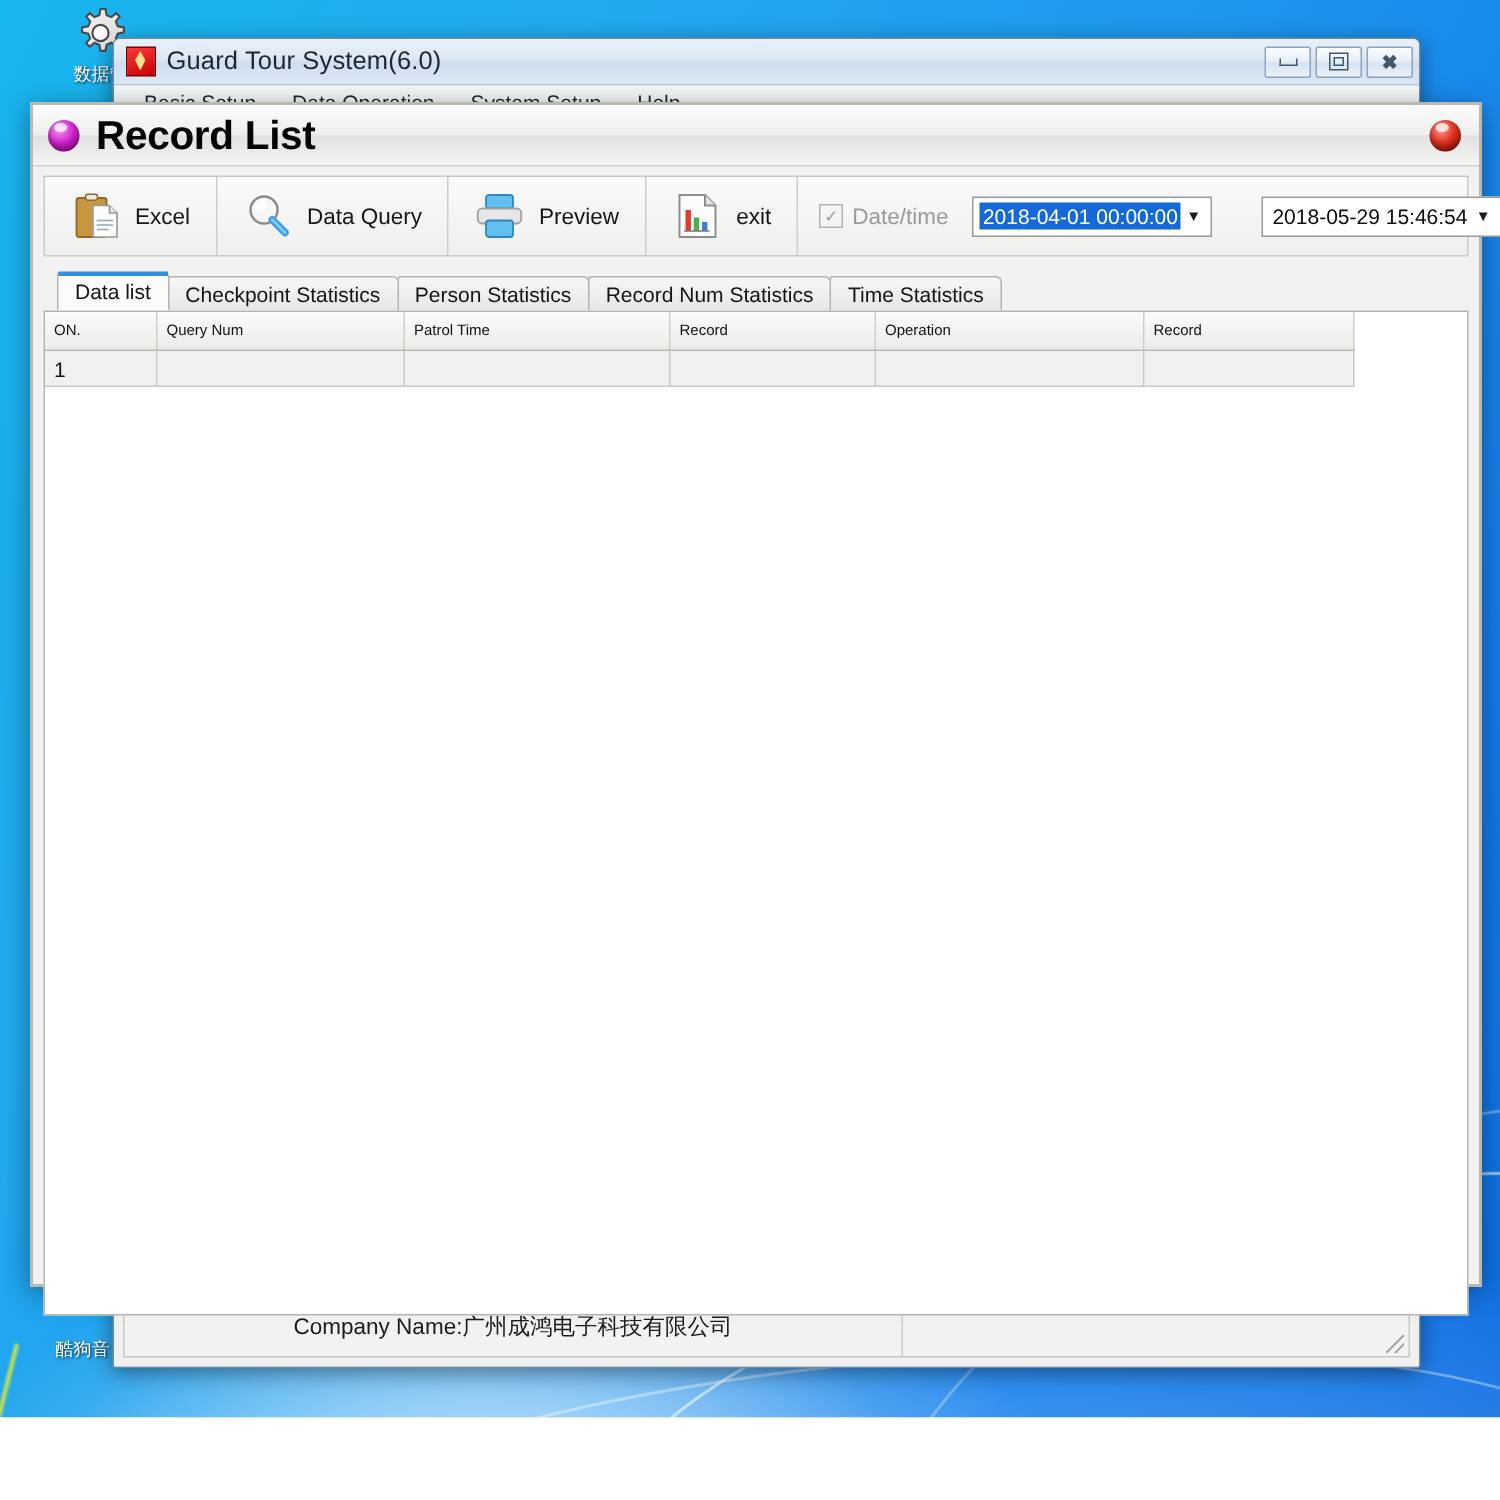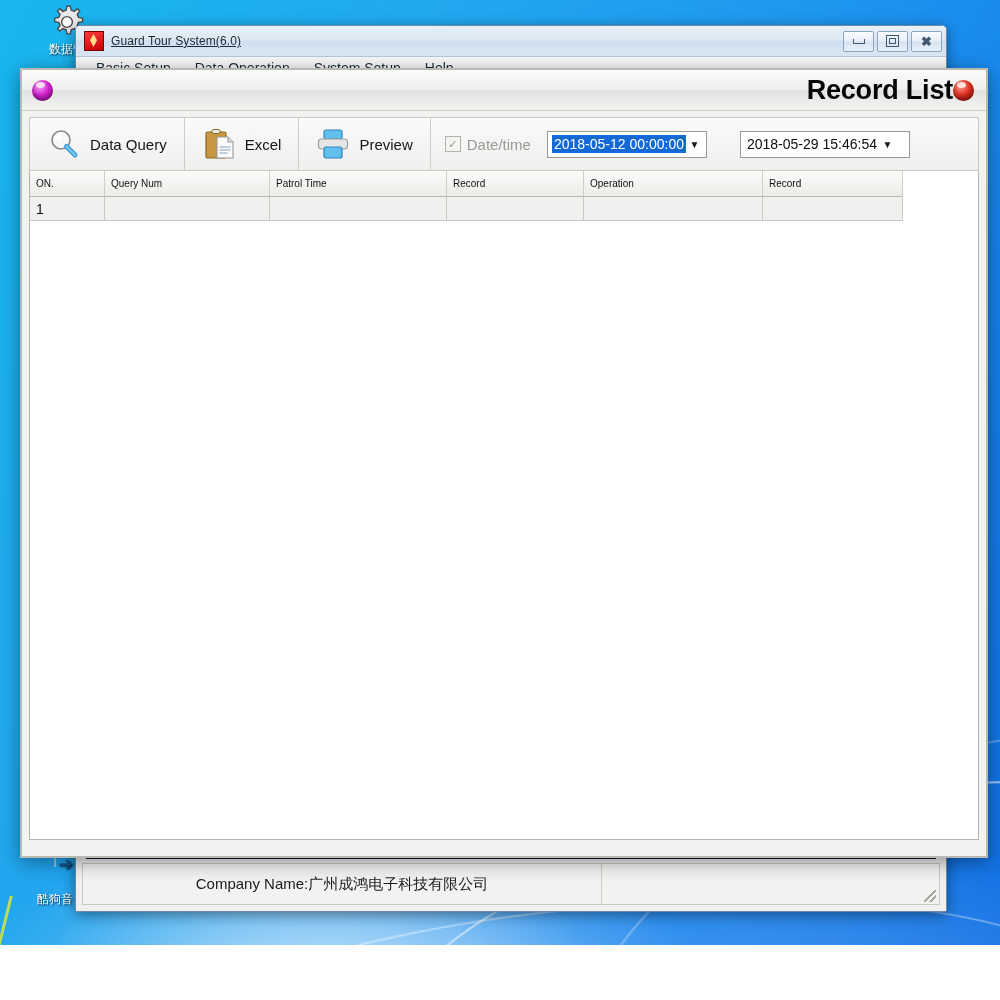--- a/index.html
+++ b/index.html
@@ -89,21 +89,21 @@
   }
   #bg-app-icon {
     width: 18px; height: 18px; margin-right: 7px;
     background: linear-gradient(160deg,#ff3a3a 0%, #c40000 100%);
     border: 1px solid #7c0000; position: relative; flex: none;
   }
   #bg-app-icon::after {
     content: ""; position: absolute; left: 5px; top: 2px; width: 7px; height: 13px;
     background: #ffe08a; clip-path: polygon(50% 0, 100% 48%, 50% 100%, 0 48%);
   }
-  #bg-title-text { font-size: 12px; color: #1d2733; flex: 1; letter-spacing: 0.1px; text-decoration: underline; }
+  #bg-title-text { font-size: 17px; color: #1d2733; flex: 1; letter-spacing: 0.1px; }
   .winbtn {
     width: 29px; height: 19px; margin-left: 3px;
     background: linear-gradient(180deg,#fbfdff 0%, #e6eef7 48%, #d5e2f0 52%, #e9f2fa 100%);
     border: 1px solid #8ea5bd; border-radius: 2px;
     display:flex; align-items:center; justify-content:center;
     font-size: 11px; color: #33495f;
   }
   .winbtn .mark-min { width: 10px; height: 4px; border: 1px solid #41586e; border-top:none; }
   .winbtn .mark-max { width: 11px; height: 10px; border: 1px solid #41586e; position:relative;}
   .winbtn .mark-max::after{content:"";position:absolute;left:2px;top:2px;right:2px;bottom:2px;border:1px solid #41586e;}
@@ -160,21 +160,20 @@
   .orb::after {
     content:""; position:absolute; left: 4px; top: 2px; width: 9px; height: 6px;
     border-radius: 50%; background: rgba(255,255,255,0.75);
   }
   #rl-orb { background: radial-gradient(circle at 36% 30%, #f49bf0 0%, #d41fd0 48%, #8e0b8c 100%); }
   #rl-close-orb { background: radial-gradient(circle at 36% 30%, #ff9a8c 0%, #e03020 46%, #8d0d05 100%); cursor: pointer; }
   #rl-title-text {
     flex: 1; margin-left: 11px;
     font-size: 27px; font-weight: bold; color: #050505;
     letter-spacing: -0.2px;
-    text-align: right;
   }
 
   #rl-toolbar {
     margin: 6px 7px 0 7px; height: 52px;
     background: linear-gradient(180deg,#fafafa 0%, #efefee 100%);
     border: 1px solid #c9c9c4;
     display: flex; align-items: stretch;
   }
   .tb-btn {
     display: flex; align-items: center; gap: 9px;
@@ -342,32 +341,20 @@
 
 <div id="record-dialog">
 
   <div id="rl-titlebar">
     <span class="orb" id="rl-orb"></span>
     <span id="rl-title-text">Record List</span>
     <span class="orb" id="rl-close-orb"></span>
   </div>
 
   <div id="rl-toolbar">
-
-    <div class="tb-btn">
-      <span class="tb-ico">
-        <svg width="34" height="34" viewBox="0 0 34 34">
-          <circle cx="14" cy="13" r="9" fill="#f7f7f7" stroke="#8a8a8a" stroke-width="1.6"></circle>
-          <circle cx="11.5" cy="10" r="4" fill="#ffffff" opacity="0.9"></circle>
-          <path d="M19.5 19.5 L28 28" stroke="#3f9fe0" stroke-width="5" stroke-linecap="round"></path>
-          <path d="M19.5 19.5 L28 28" stroke="#7fc6ef" stroke-width="2" stroke-linecap="round"></path>
-        </svg>
-      </span>
-      <span class="tb-label">Data Query</span>
-    </div>
 
     <div class="tb-btn">
       <span class="tb-ico">
         <svg width="34" height="34" viewBox="0 0 34 34">
           <rect x="4" y="5" width="20" height="26" rx="1.6" fill="#c79740" stroke="#8c6a23" stroke-width="1.2"></rect>
           <rect x="10" y="2.5" width="8" height="4" rx="1.6" fill="#e8e8e8" stroke="#8c6a23" stroke-width="1"></rect>
           <path d="M15 10 h11 l5 5 v16 h-16 z" fill="#fbfbfb" stroke="#9a9a9a" stroke-width="1.1"></path>
           <path d="M26 10 v5 h5" fill="#e3e3e3" stroke="#9a9a9a" stroke-width="1.1"></path>
           <g stroke="#8fa9bd" stroke-width="1.1">
             <path d="M17.5 20 h11"></path>
@@ -375,47 +362,79 @@
               <path d="M17.5 26 h8"></path>
           </g>
         </svg>
       </span>
       <span class="tb-label">Excel</span>
     </div>
 
     <div class="tb-btn">
       <span class="tb-ico">
         <svg width="34" height="34" viewBox="0 0 34 34">
+          <circle cx="14" cy="13" r="9" fill="#f7f7f7" stroke="#8a8a8a" stroke-width="1.6"></circle>
+          <circle cx="11.5" cy="10" r="4" fill="#ffffff" opacity="0.9"></circle>
+          <path d="M19.5 19.5 L28 28" stroke="#3f9fe0" stroke-width="5" stroke-linecap="round"></path>
+          <path d="M19.5 19.5 L28 28" stroke="#7fc6ef" stroke-width="2" stroke-linecap="round"></path>
+        </svg>
+      </span>
+      <span class="tb-label">Data Query</span>
+    </div>
+
+    <div class="tb-btn">
+      <span class="tb-ico">
+        <svg width="34" height="34" viewBox="0 0 34 34">
           <rect x="8" y="3" width="18" height="9" rx="2" fill="#63c0ee" stroke="#2e86bd" stroke-width="1.2"></rect>
           <rect x="2.5" y="12" width="29" height="10" rx="3" fill="#e6e6e6" stroke="#a0a0a0" stroke-width="1.2"></rect>
           <rect x="8" y="20" width="18" height="11" rx="2" fill="#63c0ee" stroke="#2e86bd" stroke-width="1.2"></rect>
         </svg>
       </span>
       <span class="tb-label">Preview</span>
     </div>
 
+    <div class="tb-btn">
+      <span class="tb-ico">
+        <svg width="34" height="34" viewBox="0 0 34 34">
+          <path d="M5 3 h17 l7 7 v21 h-24 z" fill="#fcfcfc" stroke="#8d8d8d" stroke-width="1.3"></path>
+          <path d="M22 3 v7 h7" fill="#e2e2e2" stroke="#8d8d8d" stroke-width="1.3"></path>
+          <rect x="9" y="13" width="3.6" height="14" fill="#e23b2e"></rect>
+          <rect x="14.5" y="18" width="3.6" height="9" fill="#4fae4f"></rect>
+          <rect x="20" y="21" width="3.6" height="6" fill="#3c7fd0"></rect>
+          <path d="M8 27 h17" stroke="#777" stroke-width="1"></path>
+        </svg>
+      </span>
+      <span class="tb-label">exit</span>
+    </div>
 
     <div id="tb-datetime-area">
       <span id="dt-check">
         <span class="box">✓</span>
         <span>Date/time</span>
       </span>
 
       <span class="dt-field" id="dt-from">
-        <span class="dt-text selected">2018-05-12 00:00:00</span>
+        <span class="dt-text selected">2018-04-01 00:00:00</span>
         <span class="dt-arrow">▼</span>
       </span>
 
       <span class="dt-field" id="dt-to">
         <span class="dt-text">2018-05-29 15:46:54</span>
         <span class="dt-arrow">▼</span>
       </span>
     </div>
   </div>
 
+  <div id="rl-tabs">
+    <span class="tab active">Data list</span>
+    <span class="tab">Checkpoint Statistics</span>
+    <span class="tab">Person Statistics</span>
+    <span class="tab">Record Num Statistics</span>
+    <span class="tab">Time Statistics</span>
+  </div>
 
   <div id="rl-table-wrap">
     <table id="rl-table">
       <thead>
         <tr>
           <th class="col-on">ON.</th>
           <th class="col-reader">Query Num</th>
           <th class="col-patrol">Patrol Time</th>
           <th class="col-person">Record</th>
           <th class="col-check">Operation</th>

